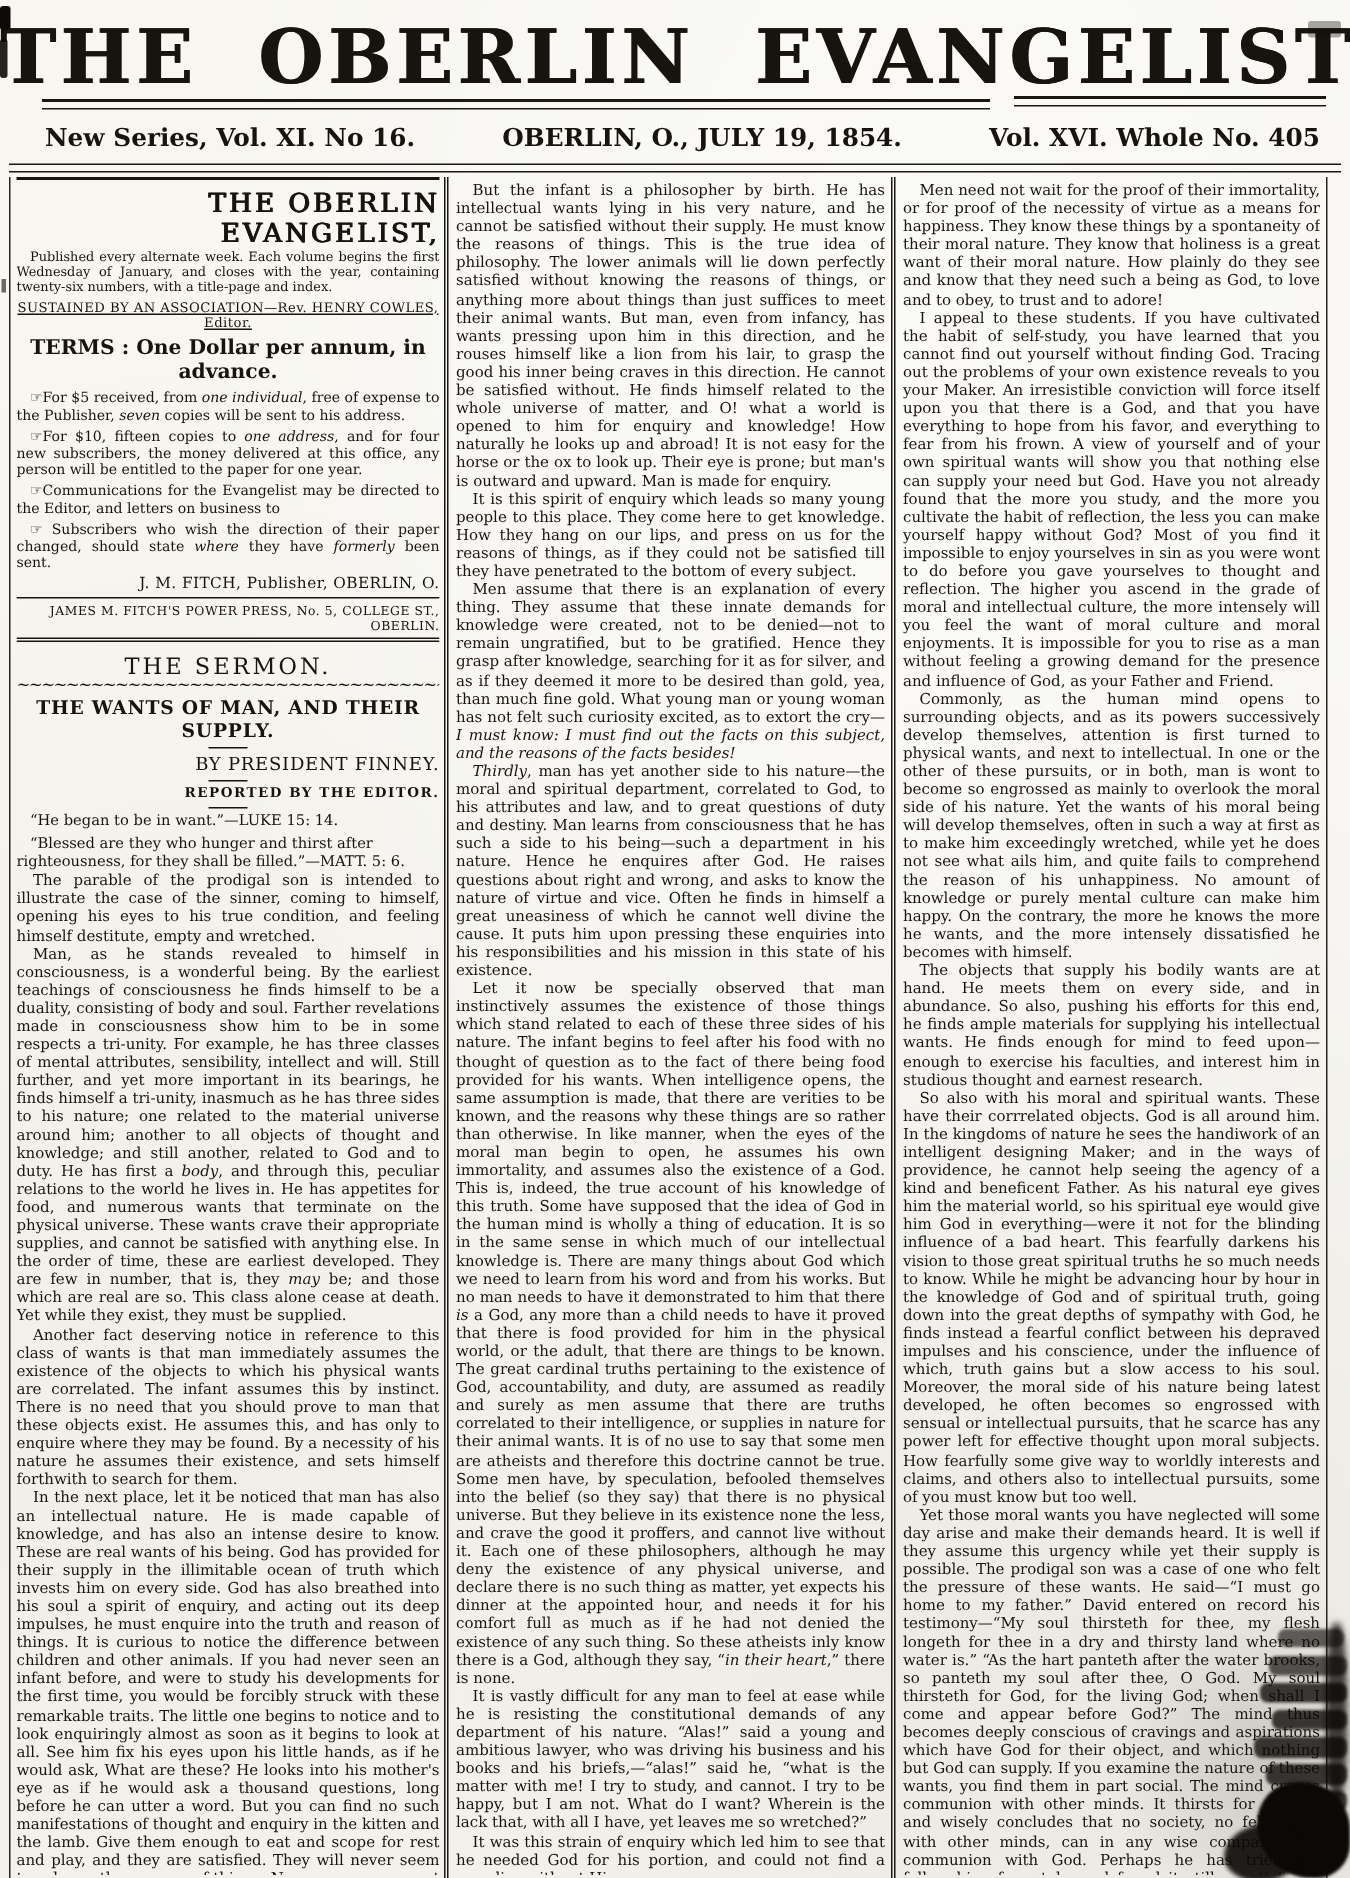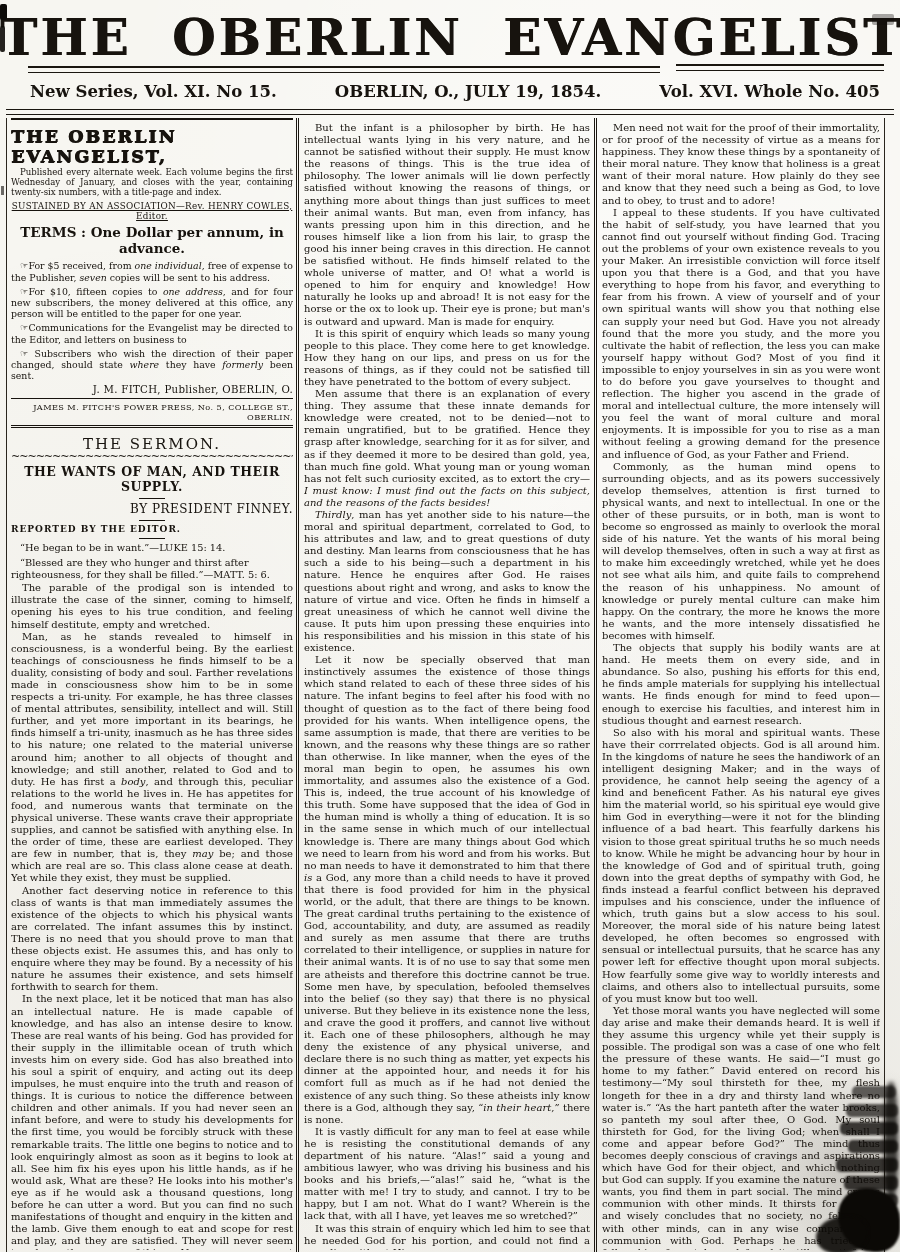--- a/index.html
+++ b/index.html
@@ -23,38 +23,38 @@
   .vrule{position:absolute;top:118px;bottom:0;width:0;}
   .vrule.single-l{left:6px;border-left:1.2px solid #2a251d;}
   .vrule.double-1{left:296px;border-left:3px double #1a1610;}
   .vrule.double-2{left:594px;border-left:3px double #1a1610;}
   .vrule.single-r{left:884px;border-left:1.5px solid #2a251d;}
   .col{position:absolute;top:118px;bottom:2px;overflow:hidden;}
   .col1{left:11px;width:282px;border-top:2px solid #17130e;padding-top:3px;}
   .col2{left:304px;width:286px;padding-top:4px;}
   .col3{left:602px;width:278px;padding-top:4px;}
   
-  .paper-name{font-size:17.5px;font-weight:bold;text-align:left;letter-spacing:2px;
+  .paper-name{font-size:17.5px;font-weight:normal;text-align:right;letter-spacing:2px;
         margin:3px 0 1px;text-shadow:0.8px 0 0 #17130e, 0 0.5px 0 #17130e;}
   .journal{font-size:16px;font-weight:bold;font-style:italic;text-align:center;letter-spacing:1.5px;margin-bottom:4px;}
   .fineprint{font-size:8.6px;line-height:10.2px;text-align:justify;text-indent:9px;margin:0 0 3px;}
   .sustained{font-size:8.8px;line-height:10.4px;text-align:center;margin:0 0 3px;letter-spacing:0.3px;text-decoration:underline;}
   .terms{font-size:13.5px;font-weight:bold;text-align:center;margin:2px 0 4px;}
   .notice{font-size:9.4px;line-height:11.2px;text-align:justify;text-indent:9px;margin:0 0 3px;}
   .publisher{font-size:10.2px;text-align:right;padding-left:70px;margin:0 0 3px;letter-spacing:0.3px;}
   .pressline{font-size:8.2px;text-align:right;letter-spacing:0.4px;border-top:1.5px solid #17130e;
         border-bottom:3px double #17130e;padding:3px 0;margin:2px 0 0;}
   
   .sermon-head{font-size:15px;text-align:center;letter-spacing:2px;margin:7px 0 1px;}
   .wavy{height:7px;overflow:hidden;text-align:center;font-size:11px;line-height:6px;letter-spacing:-1px;color:#17130e;}
   .wavy::after{content:"~~~~~~~~~~~~~~~~~~~~~~~~~~~~~~~~~~~~~~~~~~~~~~~~~~~~";}
   .sermon-title{font-size:12.5px;font-weight:bold;text-align:center;line-height:14.5px;margin:4px 8px 0;letter-spacing:0.5px;}
   .shortrule{width:26px;border-top:1.2px solid #17130e;margin:4px auto 3px;}
   .byline{font-size:12px;text-align:right;letter-spacing:0.5px;margin:1px 0;}
-  .reported{font-size:9px;font-weight:bold;text-align:left;letter-spacing:1px;margin:1px 0;}
+  .reported{font-size:9px;font-weight:bold;text-align:right;letter-spacing:1px;margin:1px 0;}
   .scripture{font-size:9.8px;line-height:11.6px;text-indent:9px;margin:3px 0 2px;text-align:left;}
   
   .body p{font-size:10px;line-height:12.1px;text-align:justify;text-indent:11px;margin:0;}
   
   .mark{position:absolute;background:#0d0b08;}
   .edge1{left:0;top:4px;width:7px;height:16px;border-radius:2px;}
   .edge2{left:0;top:26px;width:5px;height:26px;border-radius:2px;opacity:.9;}
   .edge3{left:1px;top:186px;width:3px;height:9px;opacity:.6;}
   .trmark{left:872px;top:14px;width:22px;height:11px;opacity:.35;border-radius:2px;}
   .smear{position:absolute;background:rgba(12,9,6,.78);filter:blur(1px);border-radius:5px;}
@@ -76,21 +76,21 @@
 </style>
 </head>
 <body>
 
 <div class="page">
 
   <div class="masthead-title">THE OBERLIN EVANGELIST.</div>
   <div class="mast-rule a"></div>
   <div class="mast-rule b"></div>
   <div class="dateline">
-    <span>New Series, Vol. XI. No 15.</span>
+    <span>New Series, Vol. XI. No 16.</span>
     <span>OBERLIN, O., JULY 19, 1854.</span>
     <span>Vol. XVI. Whole No. 405</span>
   </div>
   <div class="head-rule"></div>
 
   <div class="vrule single-l"></div>
   <div class="vrule double-1"></div>
   <div class="vrule double-2"></div>
   <div class="vrule single-r"></div>
 

